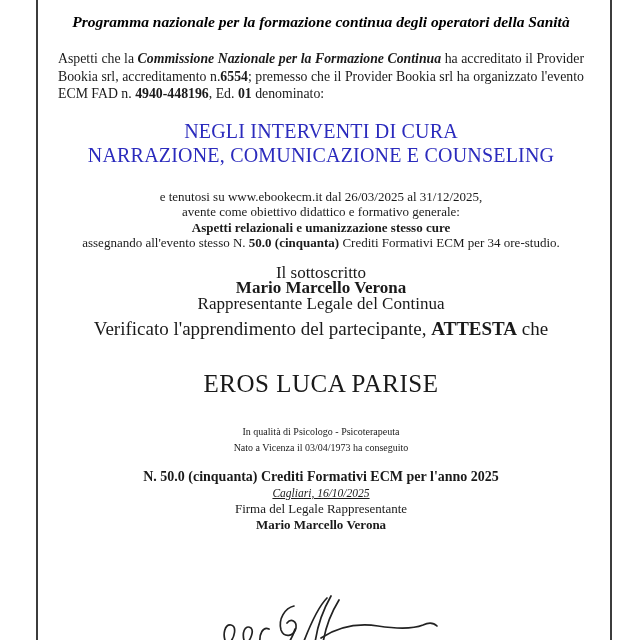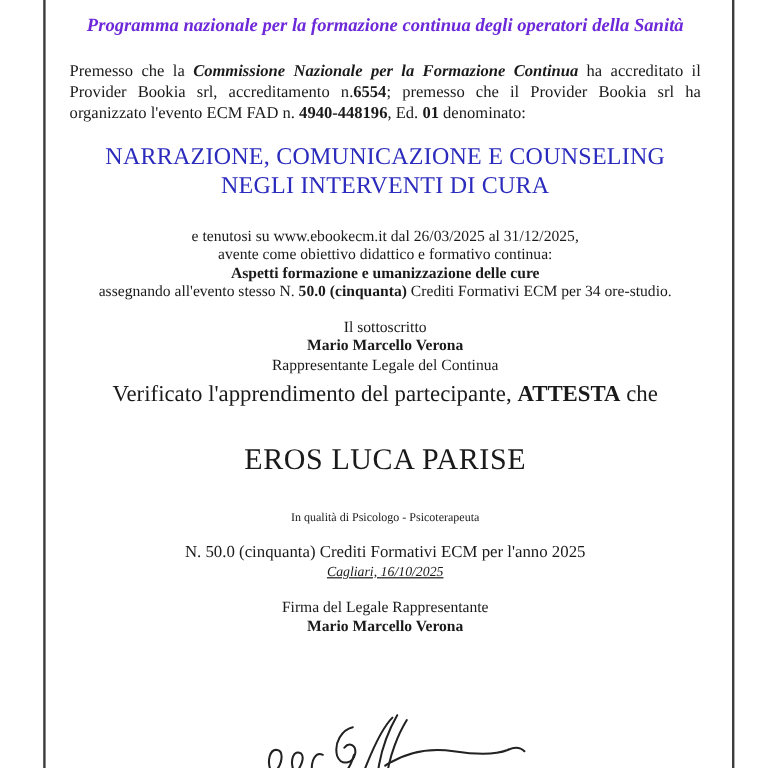--- a/index.html
+++ b/index.html
@@ -28,21 +28,21 @@
     width: 526px;
     text-align: center;
   }
 
   .program-header {
     margin: 12px 0 0;
     font-size: 15.5px;
     line-height: 19px;
     font-weight: bold;
     font-style: italic;
-    color: #6d28d9;
+    color: #000000;
   }
   .premise {
     margin: 19px 0 0;
     text-align: justify;
     font-size: 13.8px;
     line-height: 17.5px;
   }
   .course-title {
     margin: 16px 0 0;
     font-size: 20px;
@@ -51,21 +51,21 @@
     color: #2b2bbd;
     letter-spacing: 0.2px;
   }
   .event-details {
     margin: 22px 0 12px;
     font-size: 13px;
     line-height: 15.5px;
   }
   .undersigned {
     margin: 14px 0 0;
-    font-size: 13px;
+    font-size: 17px;
     line-height: 15.5px;
     text-align: center;
   }
   .attestation {
     margin: 10px 0 0;
     font-size: 19px;
     line-height: 16px;
   }
   .participant-name {
     margin: 32px 0 0;
@@ -76,77 +76,78 @@
   }
   .qualification {
     margin: 25px 0 0;
     font-size: 10px;
     line-height: 16px;
   }
   .credits-awarded {
     margin: 13px 0 0;
     font-size: 14px;
     line-height: 16px;
-    font-weight: normal;
+    font-weight: bold;
   }
   .place-date {
     margin: 1px 0 0;
     font-size: 11.5px;
     line-height: 14px;
     font-style: italic;
     text-decoration: underline;
   }
   .firma-block {
-    margin: 14px 0 0;
+    margin: 1px 0 0;
     font-size: 13px;
     line-height: 16px;
   }
   .signature-svg {
     position: absolute;
     left: 200px; top: 593px;
   }
   b { font-weight: bold; }
 </style>
 </head>
 <body>
 
 <div class="page">
   <div class="vline left"></div>
   <div class="vline right"></div>
 
   <div class="content">
 
     <h1 class="program-header">Programma nazionale per la formazione continua degli operatori della Sanità</h1>
 
-    <p class="premise"><span>Premesso che la </span><b><i>Commissione Nazionale per la Formazione Continua</i></b><span> ha accreditato il Provider Bookia srl, accreditamento n.</span><b>6554</b><span>; premesso che il Provider Bookia srl ha organizzato l'evento ECM FAD n. </span><b>4940-448196</b><span>, Ed. </span><b>01</b><span> denominato:</span></p>
+    <p class="premise"><span>Aspetti che la </span><b><i>Commissione Nazionale per la Formazione Continua</i></b><span> ha accreditato il Provider Bookia srl, accreditamento n.</span><b>6554</b><span>; premesso che il Provider Bookia srl ha organizzato l'evento ECM FAD n. </span><b>4940-448196</b><span>, Ed. </span><b>01</b><span> denominato:</span></p>
 
     <h2 class="course-title">
+      <div>NEGLI INTERVENTI DI CURA</div>
       <div>NARRAZIONE, COMUNICAZIONE E COUNSELING</div>
-      <div>NEGLI INTERVENTI DI CURA</div>
     </h2>
 
     <div class="event-details">
       <div>e tenutosi su www.ebookecm.it dal 26/03/2025 al 31/12/2025,</div>
-      <div>avente come obiettivo didattico e formativo continua:</div>
-      <div><b>Aspetti formazione e umanizzazione delle cure</b></div>
+      <div>avente come obiettivo didattico e formativo generale:</div>
+      <div><b>Aspetti relazionali e umanizzazione stesso cure</b></div>
       <div><span>assegnando all'evento stesso N. </span><b>50.0 (cinquanta)</b><span> Crediti Formativi ECM per 34 ore-studio.</span></div>
     </div>
 
     <div class="undersigned">
       <div>Il sottoscritto</div>
       <div><b>Mario Marcello Verona</b></div>
       <div>Rappresentante Legale del Continua</div>
     </div>
 
     <div class="attestation"><span>Verificato l'apprendimento del partecipante, </span><b>ATTESTA</b><span> che</span></div>
 
     <div class="participant-name">EROS LUCA PARISE</div>
 
     <div class="qualification">
       <div>In qualità di Psicologo - Psicoterapeuta</div>
+      <div>Nato a Vicenza il 03/04/1973 ha conseguito</div>
     </div>
 
     <div class="credits-awarded">N. 50.0 (cinquanta) Crediti Formativi ECM per l'anno 2025</div>
 
     <div class="place-date">Cagliari, 16/10/2025</div>
 
     <div class="firma-block">
       <div>Firma del Legale Rappresentante</div>
       <div><b>Mario Marcello Verona</b></div>
     </div>

